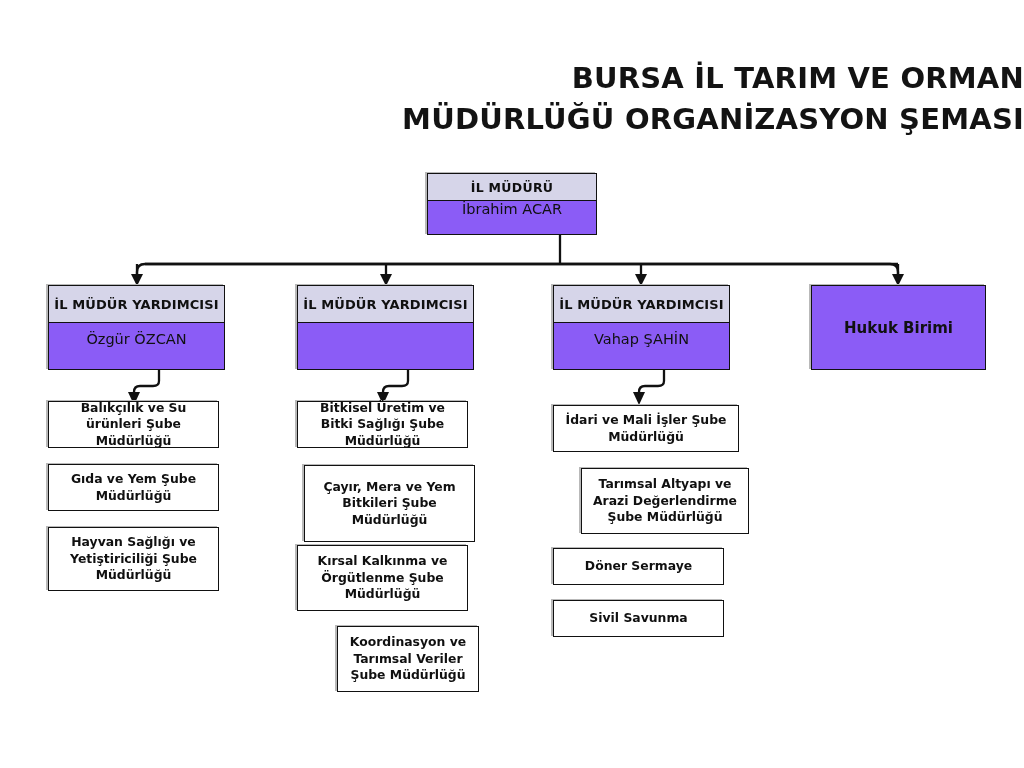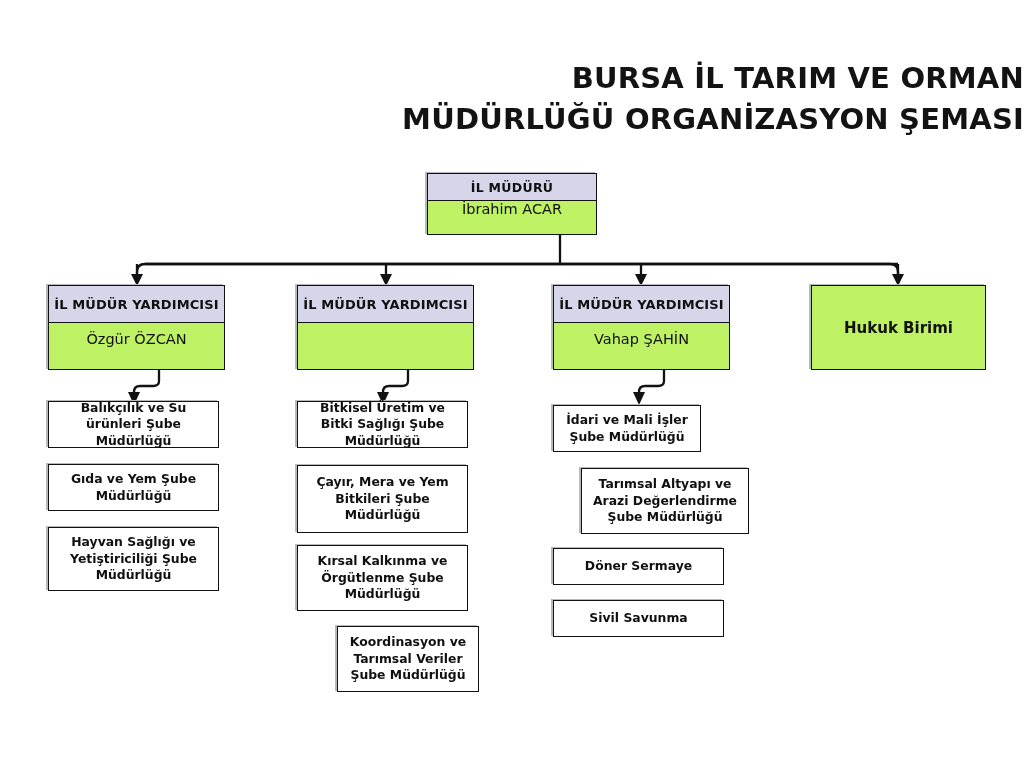--- a/index.html
+++ b/index.html
@@ -28,21 +28,21 @@
     line-height: 41px;
     letter-spacing: 0.2px;
     color: #131313;
   }
   #chart-title .title-line { display: block; white-space: pre; text-align: right; }
 
   
   .node {
     position: absolute;
     box-sizing: border-box;
-    background: #bef264;
+    background: #8b5cf6;
     border: 1.6px solid #111111;
     box-shadow: -2px -1px 0 0 #b9b9b9;
   }
   .node .hdr {
     box-sizing: border-box;
     width: 100%;
     background: #d6d5e9;
     border-bottom: 1.6px solid #111111;
     text-align: center;
     font-weight: bold;
@@ -160,20 +160,20 @@
   <div class="body">Vahap ŞAHİN</div>
 </div>
 
 <div class="node" id="node-legal">Hukuk Birimi</div>
 
 <div class="leaf" style="left:48px; top:401px; width:171px; height:47px;">Balıkçılık ve Su ürünleri Şube Müdürlüğü</div>
 <div class="leaf" style="left:48px; top:464px; width:171px; height:47px;">Gıda ve Yem Şube Müdürlüğü</div>
 <div class="leaf" style="left:48px; top:527px; width:171px; height:64px;">Hayvan Sağlığı ve Yetiştiriciliği Şube Müdürlüğü</div>
 
 <div class="leaf" style="left:297px; top:401px; width:171px; height:47px;">Bitkisel Üretim ve Bitki Sağlığı Şube Müdürlüğü</div>
-<div class="leaf" style="left:297px; top:465px; width:171px; height:68px;">Çayır, Mera ve Yem Bitkileri Şube Müdürlüğü</div>
+<div class="leaf" style="left:304px; top:465px; width:171px; height:77px;">Çayır, Mera ve Yem Bitkileri Şube Müdürlüğü</div>
 <div class="leaf" style="left:297px; top:545px; width:171px; height:66px;">Kırsal Kalkınma ve Örgütlenme Şube Müdürlüğü</div>
 <div class="leaf" style="left:309px; top:626px; width:142px; height:66px;margin-left:28px;">Koordinasyon ve Tarımsal Veriler Şube Müdürlüğü</div>
 
-<div class="leaf" style="left:553px; top:405px; width:148px; height:47px;">İdari ve Mali İşler Şube Müdürlüğü</div>
+<div class="leaf" style="left:553px; top:405px; width:186px; height:47px;">İdari ve Mali İşler Şube Müdürlüğü</div>
 <div class="leaf" style="left:581px; top:468px; width:168px; height:66px;">Tarımsal Altyapı ve Arazi Değerlendirme Şube Müdürlüğü</div>
 <div class="leaf" style="left:553px; top:548px; width:171px; height:37px;">Döner Sermaye</div>
 <div class="leaf" style="left:553px; top:600px; width:171px; height:37px;">Sivil Savunma</div>
 
 </body></html>

